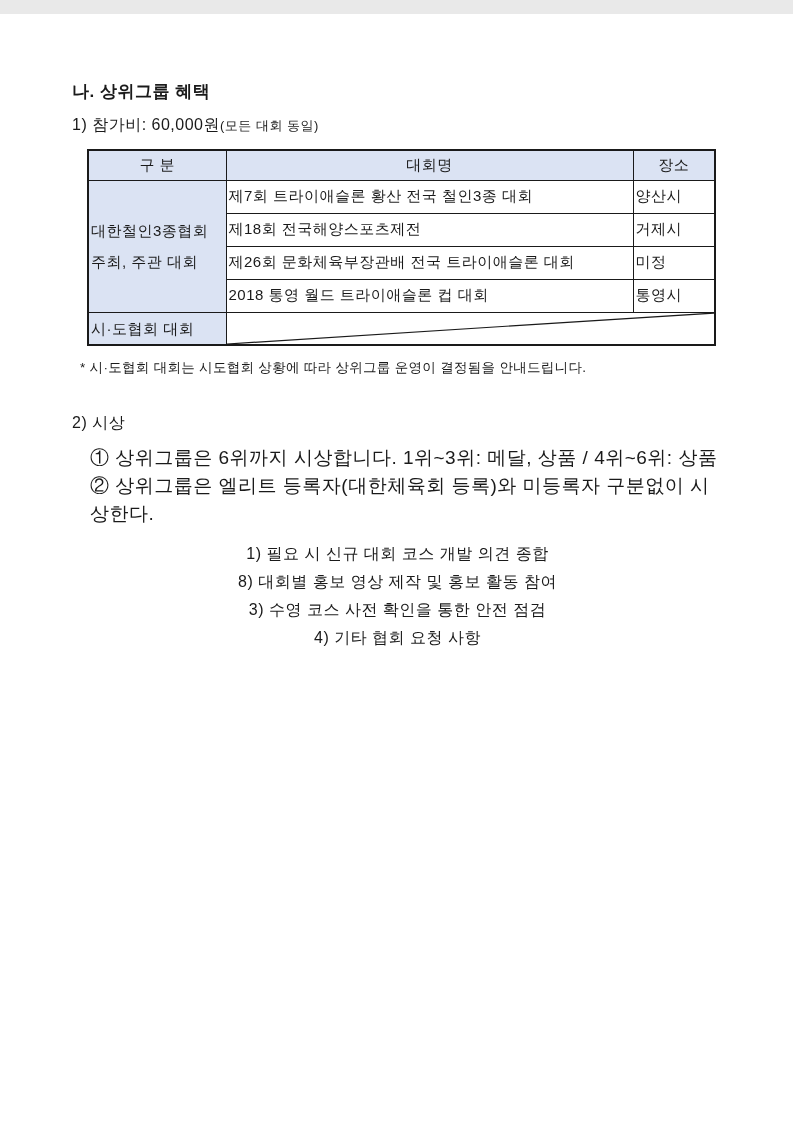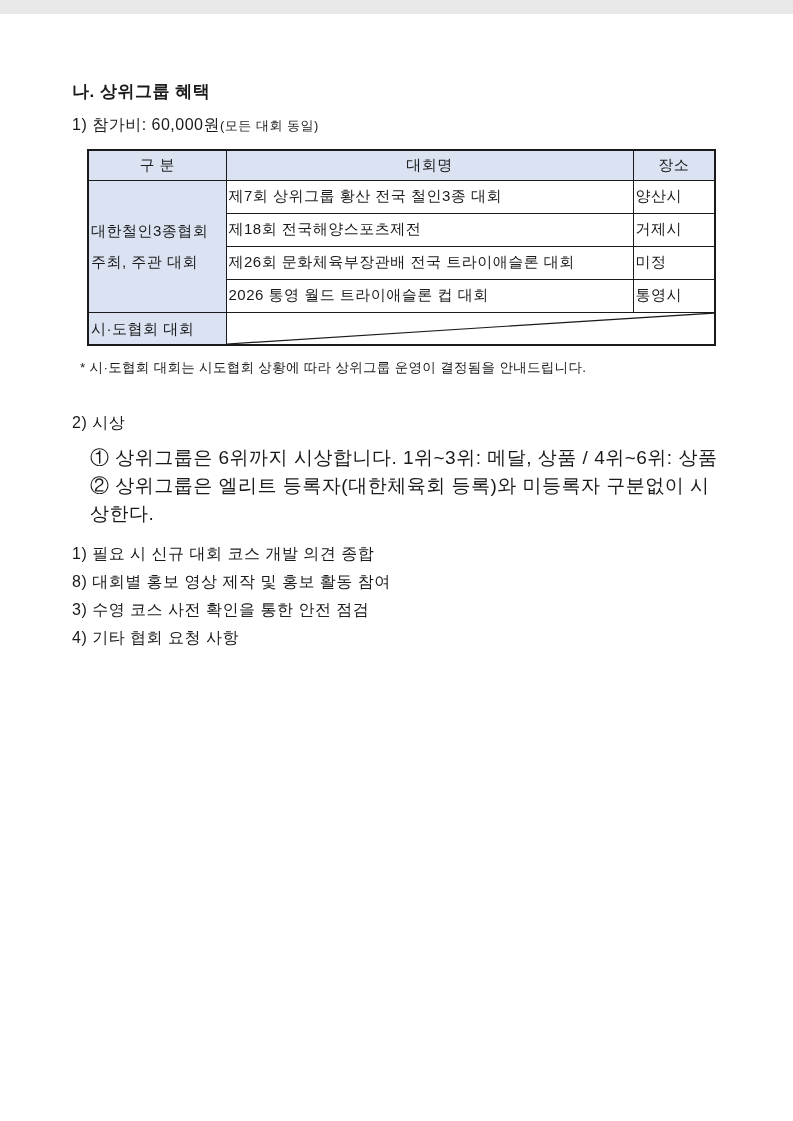--- a/index.html
+++ b/index.html
@@ -36,21 +36,21 @@
 
   .footnote { font-size: 13.5px; letter-spacing: 0.3px; margin: 13px 0 0 8px; }
 
   .sec2-head { font-size: 16px; letter-spacing: 0.5px; margin-top: 36px; }
   .sec2-list { list-style: none; margin: 10px 0 0 18px; }
   .sec2-list li { font-size: 19px; letter-spacing: 0.5px; line-height: 28px; }
 
   .sec3-line { font-size: 16px; letter-spacing: 0.5px; margin-top: 26px; }
 
   .secC-head { font-size: 17px; font-weight: bold; letter-spacing: 0.5px; margin-top: 50px; }
-  .secC-list { list-style: none; margin: 12px 0 0 0; }
+  .secC-list { list-style: none; margin: 12px 0 0 0; text-align: center; }
   .secC-list li { font-size: 16px; letter-spacing: 0.5px; line-height: 28px; }
 </style>
 </head>
 <body>
 
 <div class="page">
 
   <div class="h-bold">나. 상위그룹 혜택</div>
 
   <div class="fee-line"><span>1) 참가비: 60,000원</span><span class="fee-note">(모든 대회 동일)</span></div>
@@ -65,33 +65,33 @@
         <tr class="hdr">
       <th>구 분</th>
       <th>대회명</th>
       <th>장소</th>
     </tr>
     <tr class="r">
       <td class="group-cell" rowspan="4">
         <div>대한철인3종협회</div>
         <div>주최, 주관 대회</div>
       </td>
-      <td>제7회 상위그룹 황산 전국 철인3종 대회</td>
+      <td>제7회 트라이애슬론 황산 전국 철인3종 대회</td>
       <td>양산시</td>
     </tr>
     <tr class="r">
       <td>제18회 전국해양스포츠제전</td>
       <td>거제시</td>
     </tr>
     <tr class="r">
       <td>제26회 문화체육부장관배 전국 트라이애슬론 대회</td>
       <td>미정</td>
     </tr>
     <tr class="r">
-      <td>2026 통영 월드 트라이애슬론 컵 대회</td>
+      <td>2018 통영 월드 트라이애슬론 컵 대회</td>
       <td>통영시</td>
     </tr>
     <tr class="last">
       <td class="group-cell">시·도협회 대회</td>
       <td class="slash-cell" colspan="2">
         <svg preserveAspectRatio="none">
           <line x1="0" y1="100%" x2="100%" y2="0" stroke="#1a1a1a" stroke-width="1.2"></line>
         </svg>
       </td>
     </tr>

